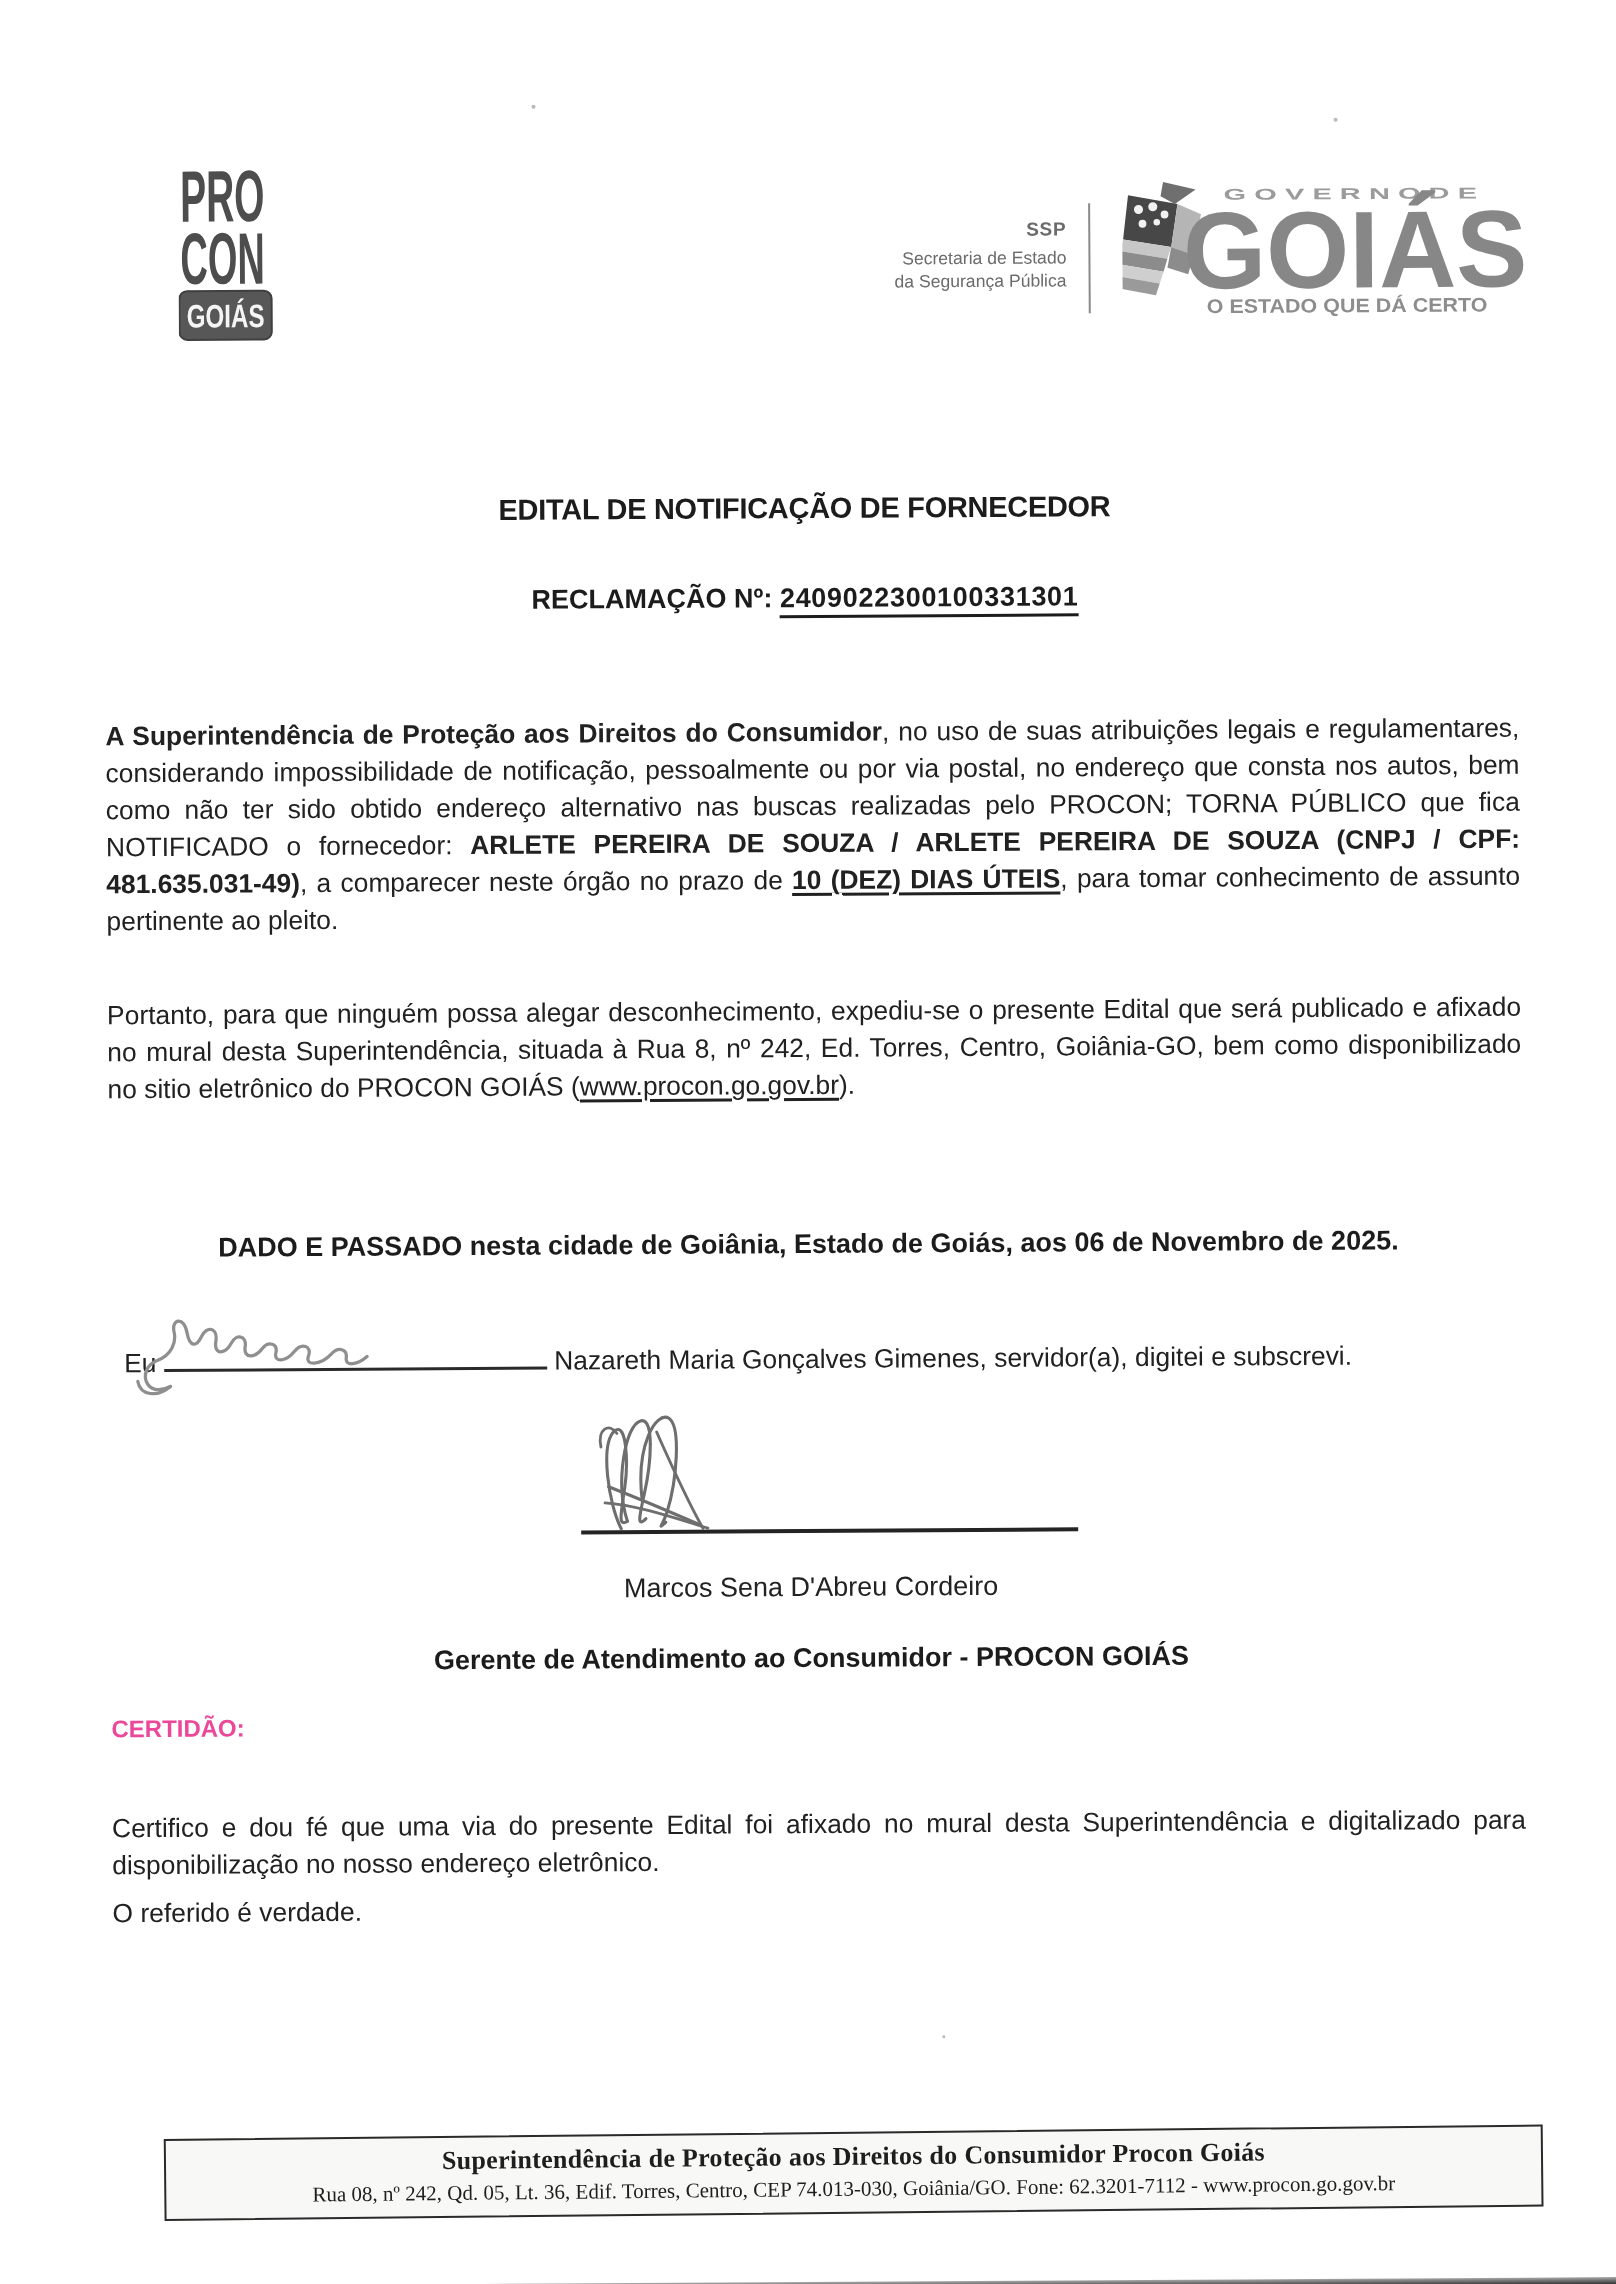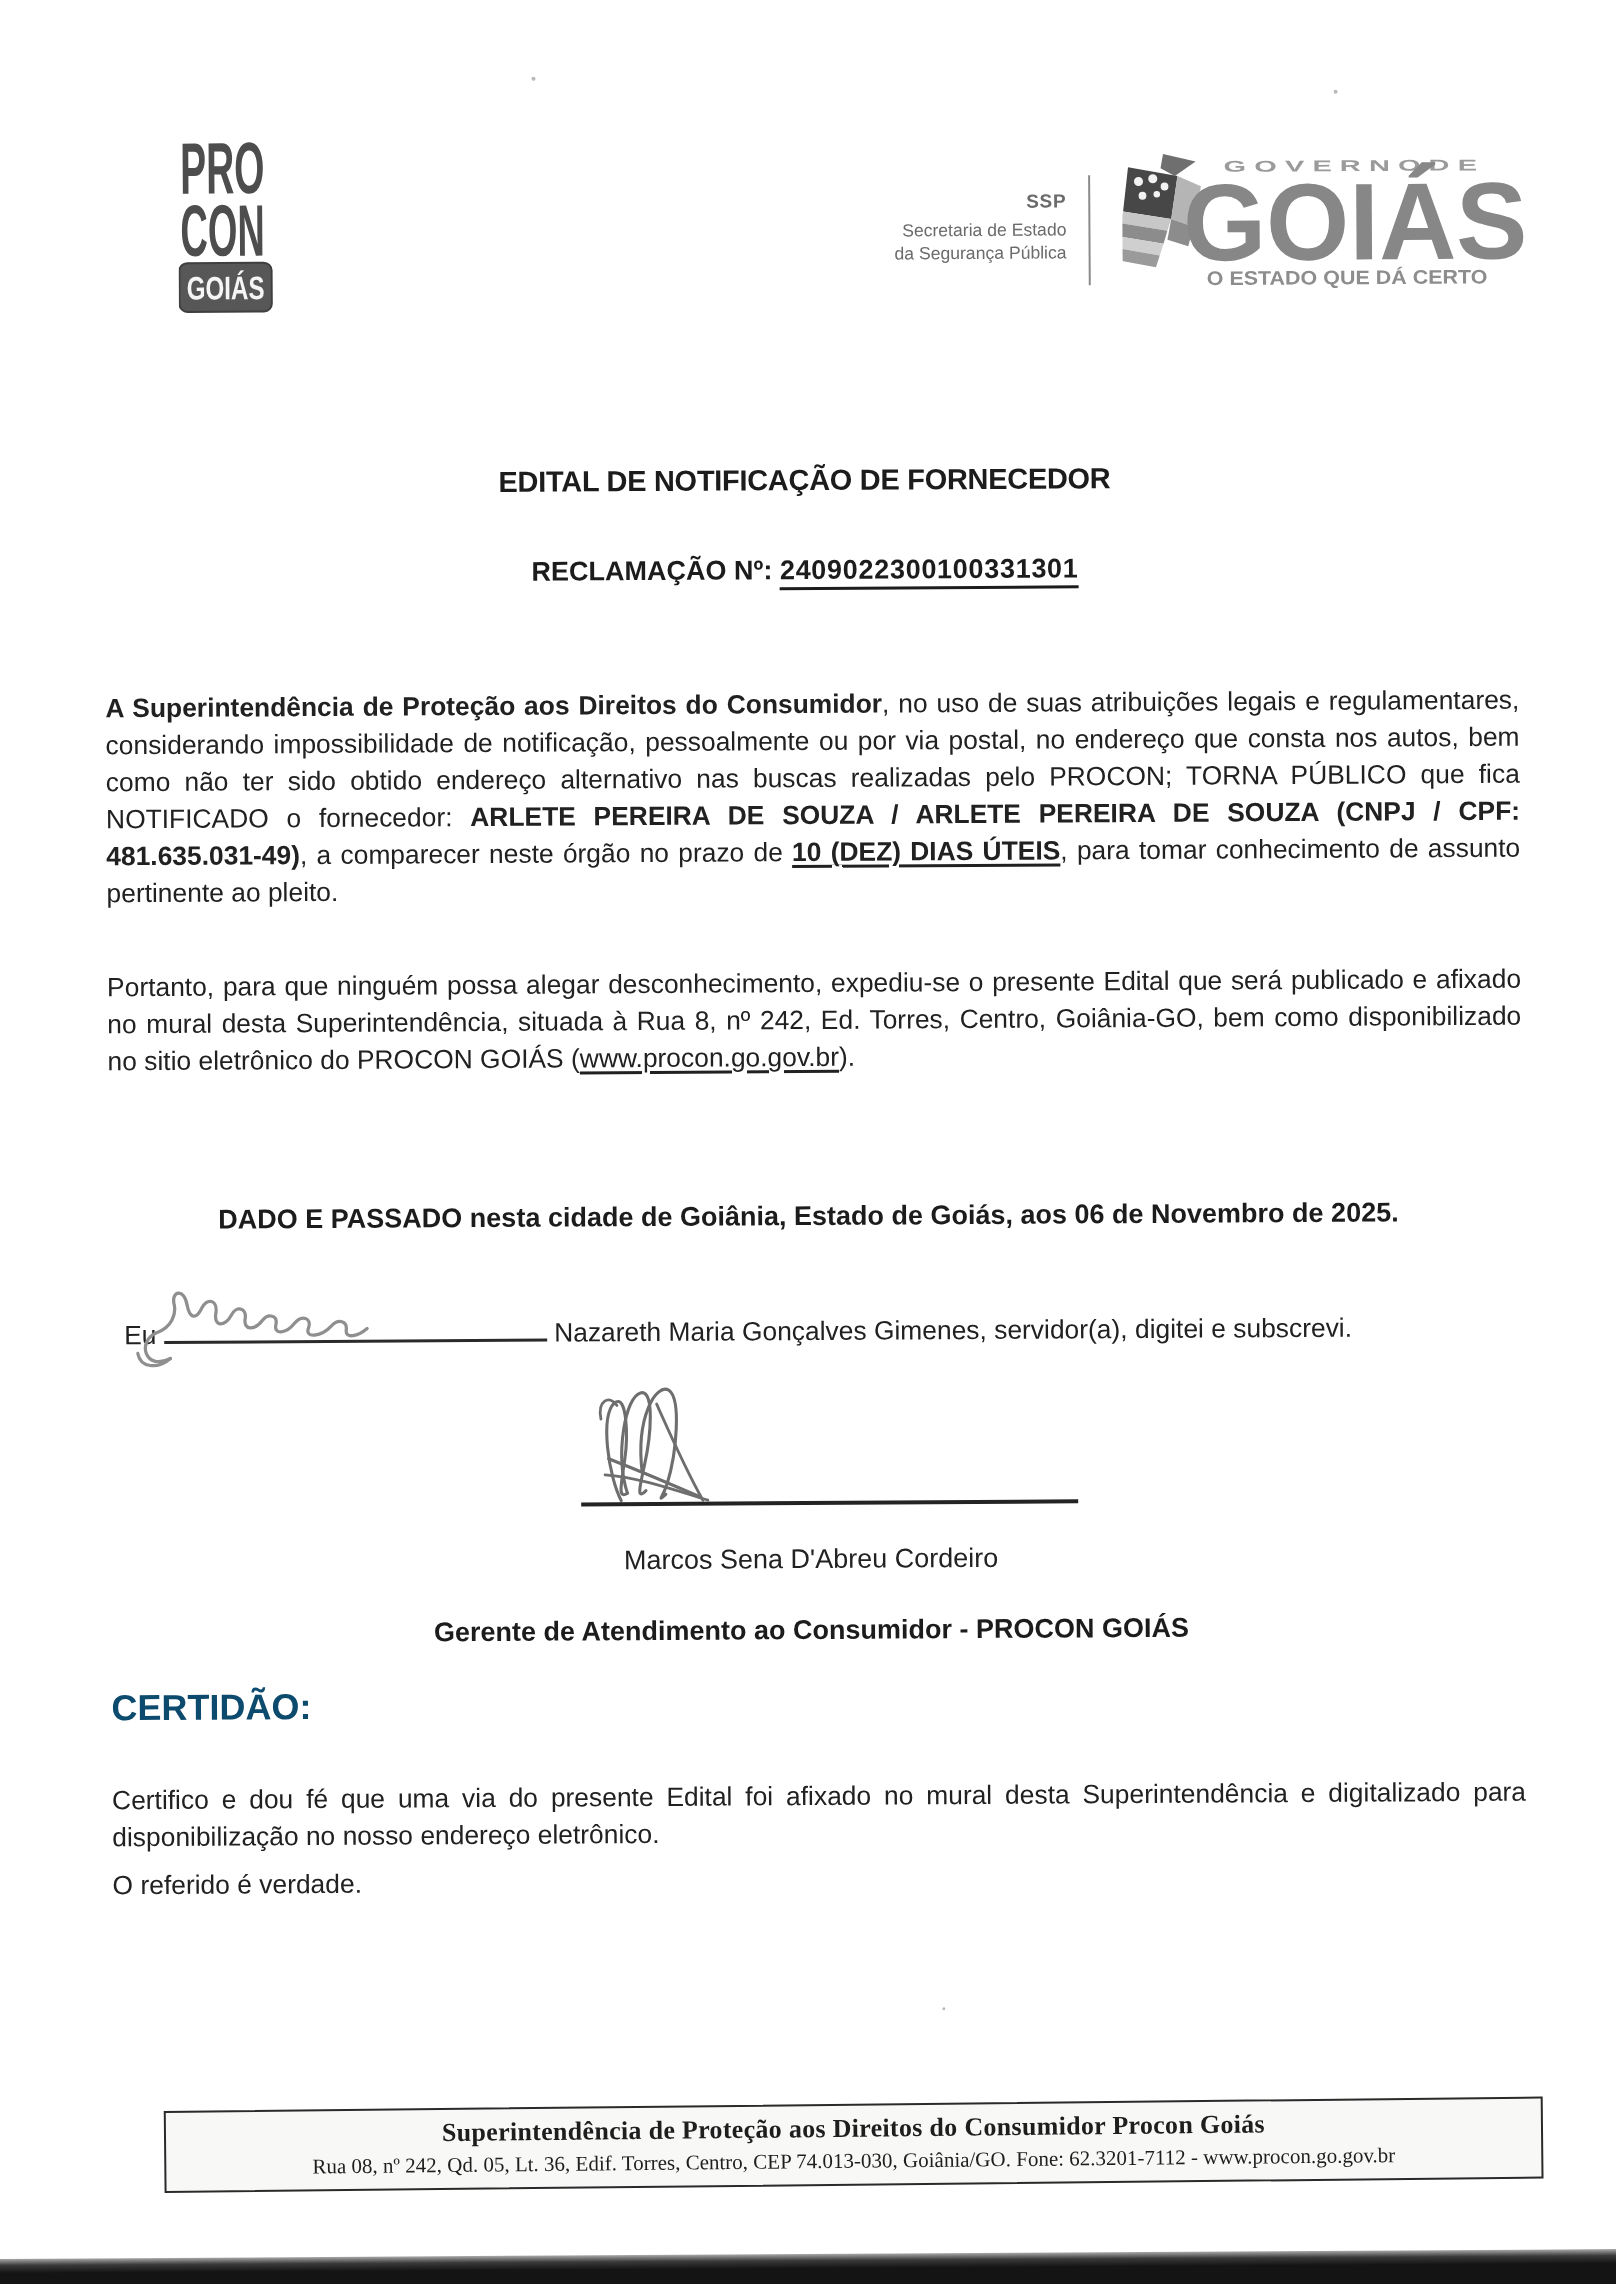--- a/index.html
+++ b/index.html
@@ -4,21 +4,21 @@
 <style>
   html,body{margin:0;padding:0;}
   body{
     width:1617px;height:2284px;
     background:#ffffff;
     font-family:"Liberation Sans","DejaVu Sans",sans-serif;
     color:#1f1f1f;
     position:relative;
     overflow:hidden;
   }
-  .page{position:absolute;inset:0;overflow:hidden;background:#fff;}
+  .page{position:absolute;inset:0;overflow:hidden;background:#fff;margin-top:28px;}
   .content{
     position:absolute;inset:0;
     transform:rotate(-0.35deg);
     transform-origin:808px 1141px;
   }
   .abs{position:absolute;}
 
   
   .procon-logo{left:184px;top:129px;width:104px;height:186px;}
   .ssp-block{left:847px;top:190px;width:225px;text-align:right;color:#6b6b6b;line-height:1.35;}
@@ -52,21 +52,21 @@
   .eu-sig{position:absolute;left:-33px;top:-40px;width:365px;height:98px;}
 
   
   .central-sig{left:574px;top:1377px;width:261px;height:130px;}
   .central-sig-line{left:579px;top:1501px;width:497px;height:3.9px;background:#242424;}
 
   .signer-name{left:0;top:1544px;width:1617px;text-align:center;font-size:27px;color:#222;}
   .signer-role{left:0;top:1615px;width:1617px;text-align:center;font-size:27px;font-weight:bold;color:#1c1c1c;}
 
   
-  .certidao-heading{left:108px;top:1683px;font-size:36px;font-weight:bold;color:#0c4a6e;}
+  .certidao-heading{left:108px;top:1683px;font-size:24px;font-weight:bold;color:#ec4899;}
   .certidao-body{top:1752px;}
   .certidao-closing{left:108px;top:1866px;font-size:26.4px;color:#212121;}
 
   
   .footer-box{
     left:158px;top:2104px;width:1379px;
     border:2px solid #2a2a2a;background:#f8f8f7;
     text-align:center;padding:7.8px 6.5px 10.4px 6.5px;box-sizing:border-box;
     transform:rotate(-0.25deg);
     font-family:"Liberation Serif","DejaVu Serif",serif;color:#1e1e1e;

